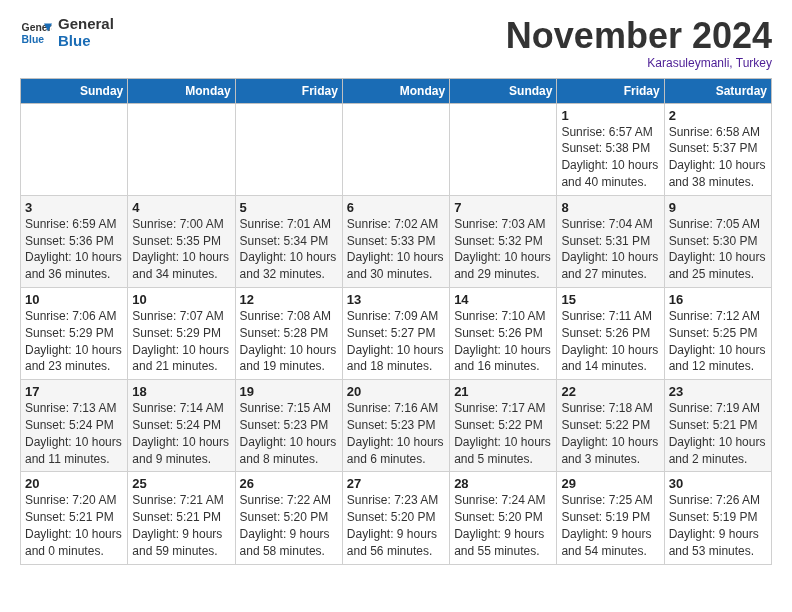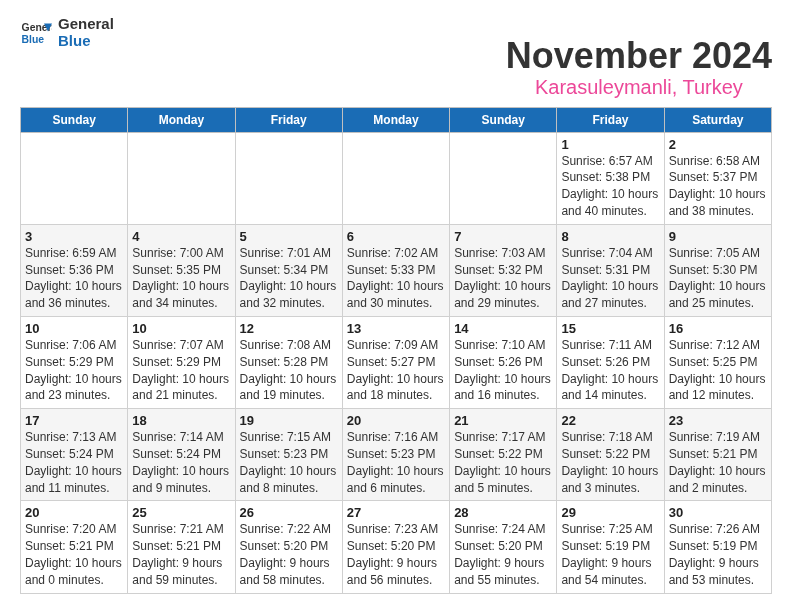--- a/index.html
+++ b/index.html
@@ -24,45 +24,43 @@
       display: flex;
       align-items: center;
       gap: 4px;
     }
     .logo-icon {
       width: 32px;
       height: 32px;
     }
     .title-section {
       text-align: right;
-      margin-top: 20px;
     }
     .month-title {
       font-size: 36px;
       font-weight: bold;
       color: #333;
       line-height: 1.1;
     }
     .subtitle {
-      font-size: 20px;
-      color: #ec4899;
-      text-align: center;
+      font-size: 12px;
+      color: #4c1d95;
     }
     table {
       width: 100%;
       border-collapse: collapse;
       table-layout: fixed;
     }
     thead tr th {
       background-color: #1a6cb5;
       color: #fff;
       font-size: 12px;
       font-weight: bold;
       padding: 5px 4px;
-      text-align: center;
+      text-align: right;
       border: 1px solid #c0c0c0;
     }
     tbody tr td {
       border: 1px solid #d0d0d0;
       vertical-align: top;
       padding: 4px 4px 4px 4px;
       font-size: 9.5px;
       color: #333;
       background: #fff;
       height: 80px;

